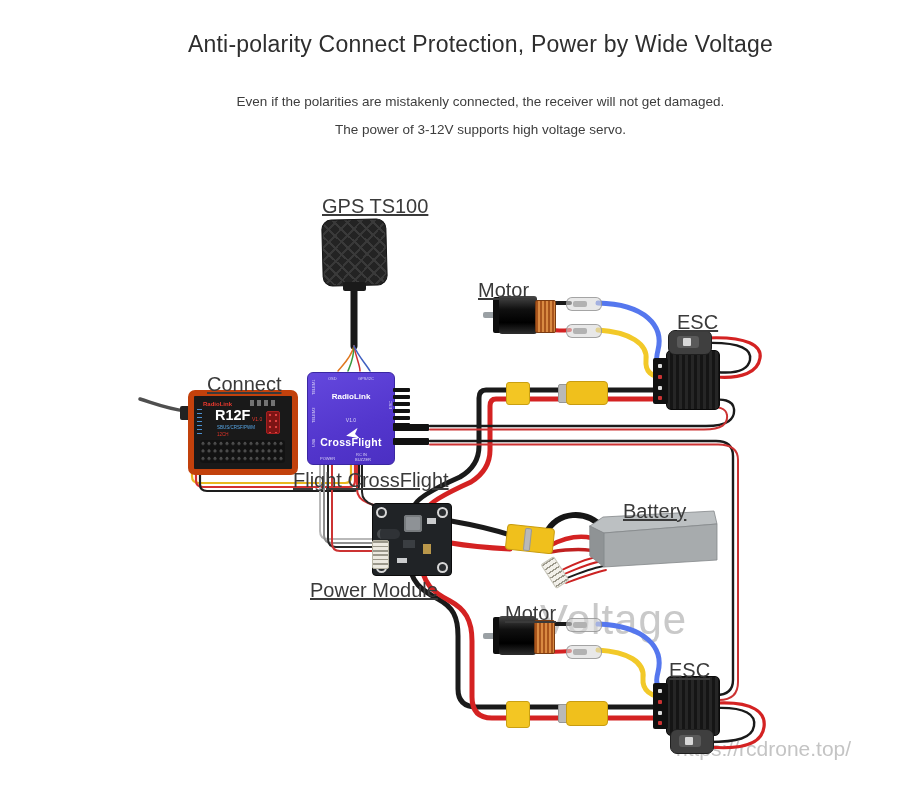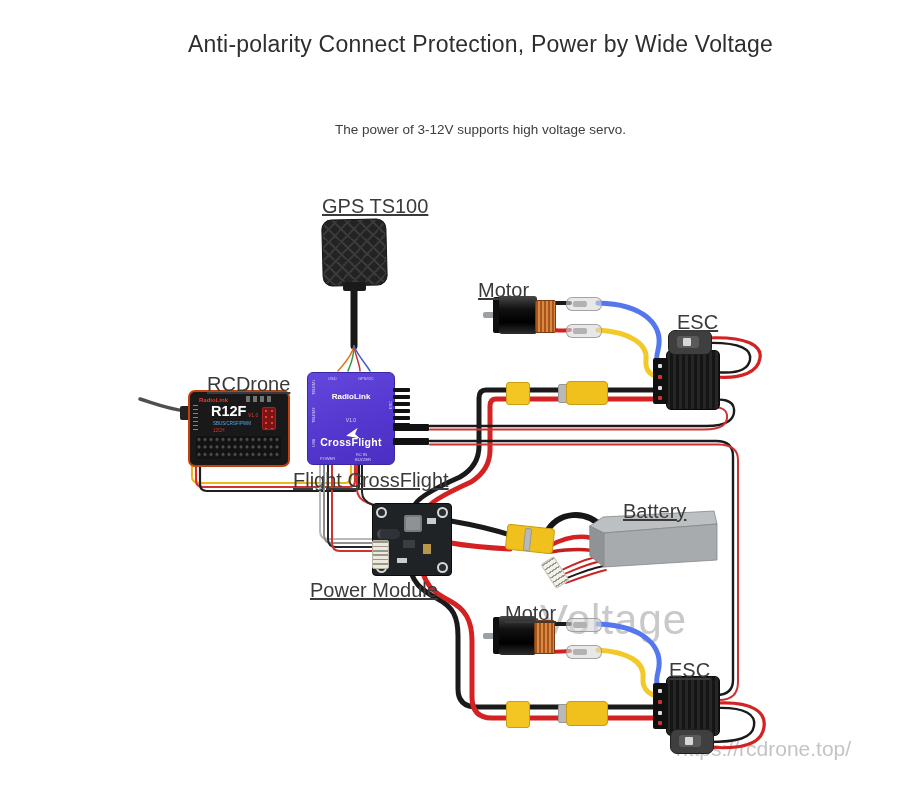--- a/index.html
+++ b/index.html
@@ -27,21 +27,21 @@
   #fc .t{position:absolute;white-space:nowrap;}
   .fc-brand{left:0;right:0;top:19px;text-align:center;font-size:8px;font-weight:bold;}
   .fc-model{left:0;right:0;top:31px;text-align:center;font-size:10.5px;font-weight:bold;letter-spacing:.3px;margin-top:32px;}
   .fc-ver{left:0;right:0;top:44px;text-align:center;font-size:5px;color:#d9d3f7;}
   #fc-logo{left:38px;top:56px;width:13px;height:11px;background:#fff;
            clip-path:polygon(100% 0,0 50%,100% 100%,70% 50%);transform:rotate(-12deg);}
   .fc-tiny{font-size:4px;color:#d8d2f5;}
   .fc-rot{transform:rotate(-90deg);transform-origin:left top;}
   .pin{position:absolute;background:#111;border-radius:1px;}
   
-  #rx{left:188px;top:390px;width:98px;height:73px;background:#191919;border:2px solid #c2410c;border-radius:7px;}
+  #rx{left:188px;top:390px;width:98px;height:73px;background:#191919;border:6px solid #c2410c;border-radius:7px;}
   #rx .t{position:absolute;white-space:nowrap;}
   #rx-nub{left:180px;top:406px;width:10px;height:14px;background:#222;border-radius:2px;}
   #rx-pins{left:6px;top:44px;width:85px;height:23px;border-radius:3px;
            background-image:radial-gradient(circle at 3px 3.5px,#4b4b4b 1.3px,#121212 1.9px);
            background-size:6px 7.5px;}
   #rx-strip{left:3px;top:13px;width:5px;height:28px;
             background:repeating-linear-gradient(180deg,#4a90d0 0 1.5px,transparent 1.5px 4px);}
   #rx-red{left:72px;top:15px;width:12px;height:21px;background:#7c1414;border:1px solid #a82020;border-radius:2px;
           background-image:radial-gradient(circle at 3px 3px,#e04040 1px,transparent 1.6px);background-size:6px 6px;}
   #rx-ico{left:56px;top:4px;width:26px;height:6px;
@@ -80,20 +80,21 @@
   #balance{left:547px;top:558px;width:14px;height:27px;background:#f2f0ea;border:1px solid #c6c4b8;border-radius:2px;
            transform:rotate(-33deg);
            background-image:repeating-linear-gradient(180deg,#9a978a 0 1.5px,transparent 1.5px 5px);}
 </style>
 </head>
 <body>
 
 <div id="canvas">
 
   <div id="title" class="ctr">Anti-polarity Connect Protection, Power by Wide Voltage</div>
+  <div id="sub1" class="ctr sub">Even if the polarities are mistakenly connected, the receiver will not get damaged.</div>
   <div id="sub2" class="ctr sub">The power of 3-12V supports high voltage servo.</div>
 
   <div id="wm-brand" class="abs">Voltage</div>
   <div id="wm-url" class="abs">https://rcdrone.top/</div>
 
   <svg class="abs" width="911" height="804" style="left:0;top:0">
     <g fill="none" stroke-linecap="round" stroke-linejoin="round">
 
       <path d="M 186 411 C 168 409 156 404 140 399" stroke="#4f4f4f" stroke-width="3.5"></path>
 
@@ -300,20 +301,20 @@
     <div class="stub-mark" style="left:5px;top:38px;background:#c33"></div>
   </div>
   <div class="switch abs" style="left:670px;top:729px">
     <div class="in"></div>
       <div class="sl"></div>
   </div>
 
   <div class="lbl" style="left:322px;top:195px">GPS TS100</div>
   <div class="lbl" style="left:478px;top:279px">Motor</div>
   <div class="lbl" style="left:677px;top:311px">ESC</div>
-  <div class="lbl" style="left:207px;top:373px">RCDrone</div>
+  <div class="lbl" style="left:207px;top:373px">Connect</div>
   <div class="lbl" style="left:293px;top:469px">Flight CrossFlight</div>
   <div class="lbl" style="left:623px;top:500px">Battery</div>
   <div class="lbl" style="left:310px;top:579px">Power Module</div>
   <div class="lbl" style="left:505px;top:602px">Motor</div>
   <div class="lbl" style="left:669px;top:659px">ESC</div>
 
 </div>
 
 </body></html>

